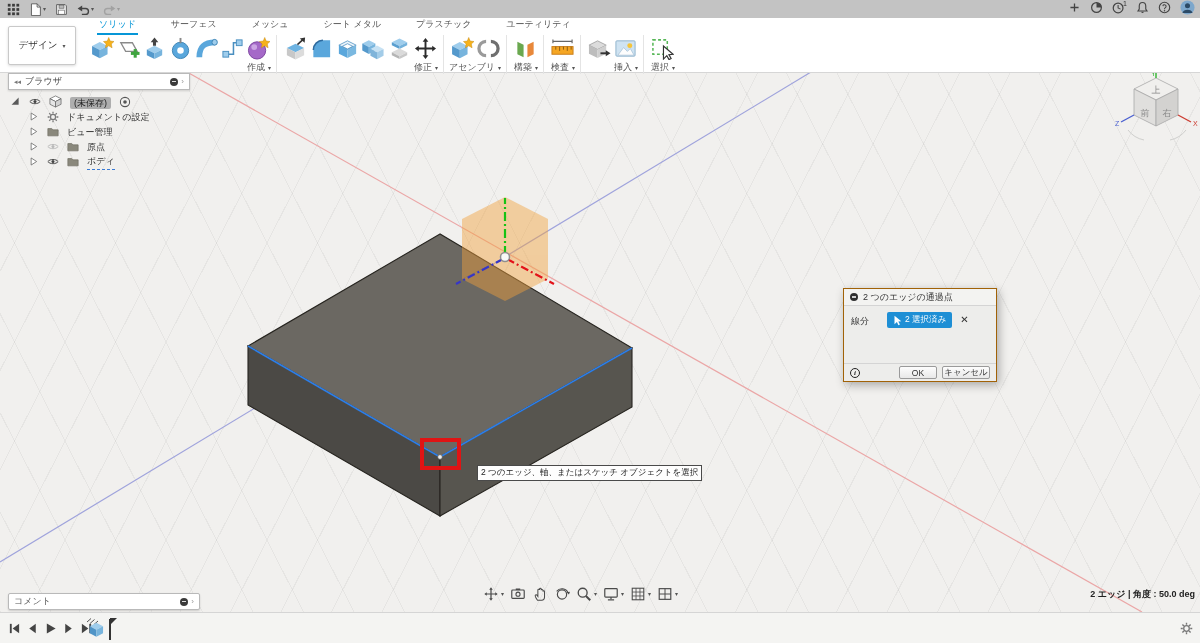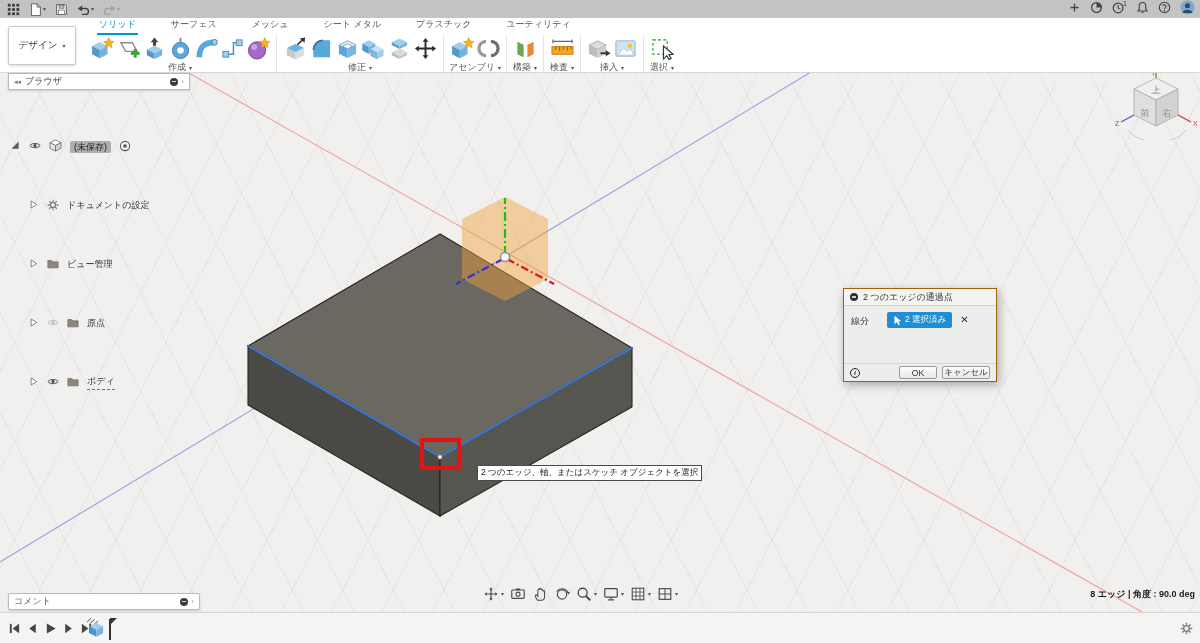--- a/index.html
+++ b/index.html
@@ -18,21 +18,21 @@
   .tb-right{position:absolute;right:5px;top:0;height:18px;display:flex;align-items:center;gap:9px;}
   .tb-badge{font-size:7px;color:#333;margin-left:-2px;vertical-align:top;}
 
   
   .ribbon{position:absolute;top:18px;left:0;right:0;height:54px;background:#fff;border-bottom:1px solid #d6d6d6;z-index:40;}
   .design-btn{position:absolute;left:8px;top:8px;width:66px;height:37px;background:#fff;border:1px solid #c9c9c9;border-radius:2px;display:flex;align-items:center;justify-content:center;gap:4px;font-size:9.5px;color:#333;box-shadow:0 1px 3px rgba(0,0,0,.15);}
   .tabs{position:absolute;left:97px;top:1px;display:flex;gap:31px;align-items:flex-end;height:16px;}
   .tab{font-size:9px;color:#555;padding:0 2px 2px;border-bottom:2px solid transparent;white-space:nowrap;}
   .tab.active{color:#0696d7;border-bottom-color:#0696d7;}
   .groups{position:absolute;left:84px;top:17px;display:flex;align-items:flex-start;}
-  .group{display:flex;flex-direction:column;align-items:center;padding:0 5px;border-right:1px solid #e4e4e4;}
+  .group{display:flex;flex-direction:column;align-items:flex-end;padding:0 5px;border-right:1px solid #e4e4e4;}
   .group:last-child{border-right:none;}
   .group-icons{display:flex;align-items:center;}
   .icon-btn{width:26px;height:26px;display:flex;align-items:center;justify-content:center;}
   .group-label{font-size:9px;color:#555;margin-top:0;display:flex;align-items:center;gap:2px;white-space:nowrap;}
 
   
   .viewport{position:absolute;top:72px;left:0;width:1200px;height:540px;background-color:#f1f0ee;
     background-image:repeating-linear-gradient(63deg,rgba(100,100,100,.08) 0 1px,transparent 1px 45px),
                      repeating-linear-gradient(117deg,rgba(100,100,100,.08) 0 1px,transparent 1px 45px);}
   #scene{position:absolute;left:0;top:0;}
@@ -44,21 +44,21 @@
   .comment-bar{position:absolute;left:8px;top:521px;width:180px;height:15px;background:#fff;border:1px solid #b9b9b9;border-radius:2px;display:flex;align-items:center;font-size:9px;color:#555;padding:0 5px;box-shadow:0 1px 2px rgba(0,0,0,.15);z-index:10;}
   .bar-right{margin-left:auto;display:flex;align-items:center;gap:3px;}
   .dot-icon{width:8px;height:8px;border-radius:50%;background:#3a3a3a;position:relative;}
   .dot-icon::after{content:"";position:absolute;left:2px;top:3.2px;width:4px;height:1.4px;background:#ddd;}
   .chev{font-size:8px;color:#999;}
 
   
   .browser{position:absolute;left:8px;top:1px;width:182px;z-index:10;}
   .browser-header{height:15px;background:#fff;border:1px solid #b9b9b9;border-radius:0;display:flex;align-items:center;gap:4px;font-size:9px;color:#444;padding:0 5px;box-shadow:0 1px 2px rgba(0,0,0,.15);}
   .browser-rows{padding:5px 0 0 2px;}
-  .brow{display:flex;align-items:center;height:15px;gap:8px;font-size:9px;color:#2e2e2e;white-space:nowrap;margin-top:44px;}
+  .brow{display:flex;align-items:center;height:15px;gap:8px;font-size:9px;color:#2e2e2e;white-space:nowrap;}
   .brow .indent{width:10px;}
   .pill{background:#aeaeae;color:#1c1c1c;border-radius:2px;padding:0 4px;line-height:12px;}
   .u-dash{border-bottom:1px dashed #3a7bd5;padding-bottom:1px;}
 
   
   .viewcube{position:absolute;left:1114px;top:68px;width:86px;height:86px;z-index:10;}
 
   
   .dialog{position:absolute;left:843px;top:288px;width:152px;background:#ededeb;border:1px solid #a16207;box-shadow:2px 3px 9px rgba(0,0,0,.3);z-index:60;font-size:9px;color:#333;}
   .dlg-title{height:16px;display:flex;align-items:center;gap:5px;padding:0 6px;background:#f3f3f1;border-bottom:1px solid #d4d4d4;}
@@ -498,21 +498,21 @@
             <span><svg width="12" height="12" viewBox="0 0 14 14">
                 <path d="M1 3 h4.5 l1.5 1.5 H13 V11.5 H1 Z" fill="#8a887c" stroke="#6e6c62" stroke-width="0.8"></path>
               </svg></span>
             <span class="u-dash">ボディ</span>
           </div>
         </div>
     </div>
 
     <div class="tooltip">2 つのエッジ、軸、またはスケッチ オブジェクトを選択</div>
 
-    <div class="status">8 エッジ | 角度 : 90.0 deg</div>
+    <div class="status">2 エッジ | 角度 : 50.0 deg</div>
 
     <div class="navbar" id="navbar">
         <span class="nav-item">
           <svg width="16" height="16" viewBox="0 0 18 18">
             <path d="M9 1.5 L11 4.2 H9.7 V8.3 H13.8 V7 L16.5 9 L13.8 11 V9.7 H9.7 V13.8 H11 L9 16.5 L7 13.8 H8.3 V9.7 H4.2 V11 L1.5 9 L4.2 7 V8.3 H8.3 V4.2 H7 Z" fill="#4a4a4a"></path>
           </svg>
           <span class="caret-sm">▾</span>
         </span>
         <span class="nav-item">
           <svg width="16" height="16" viewBox="0 0 18 18">

